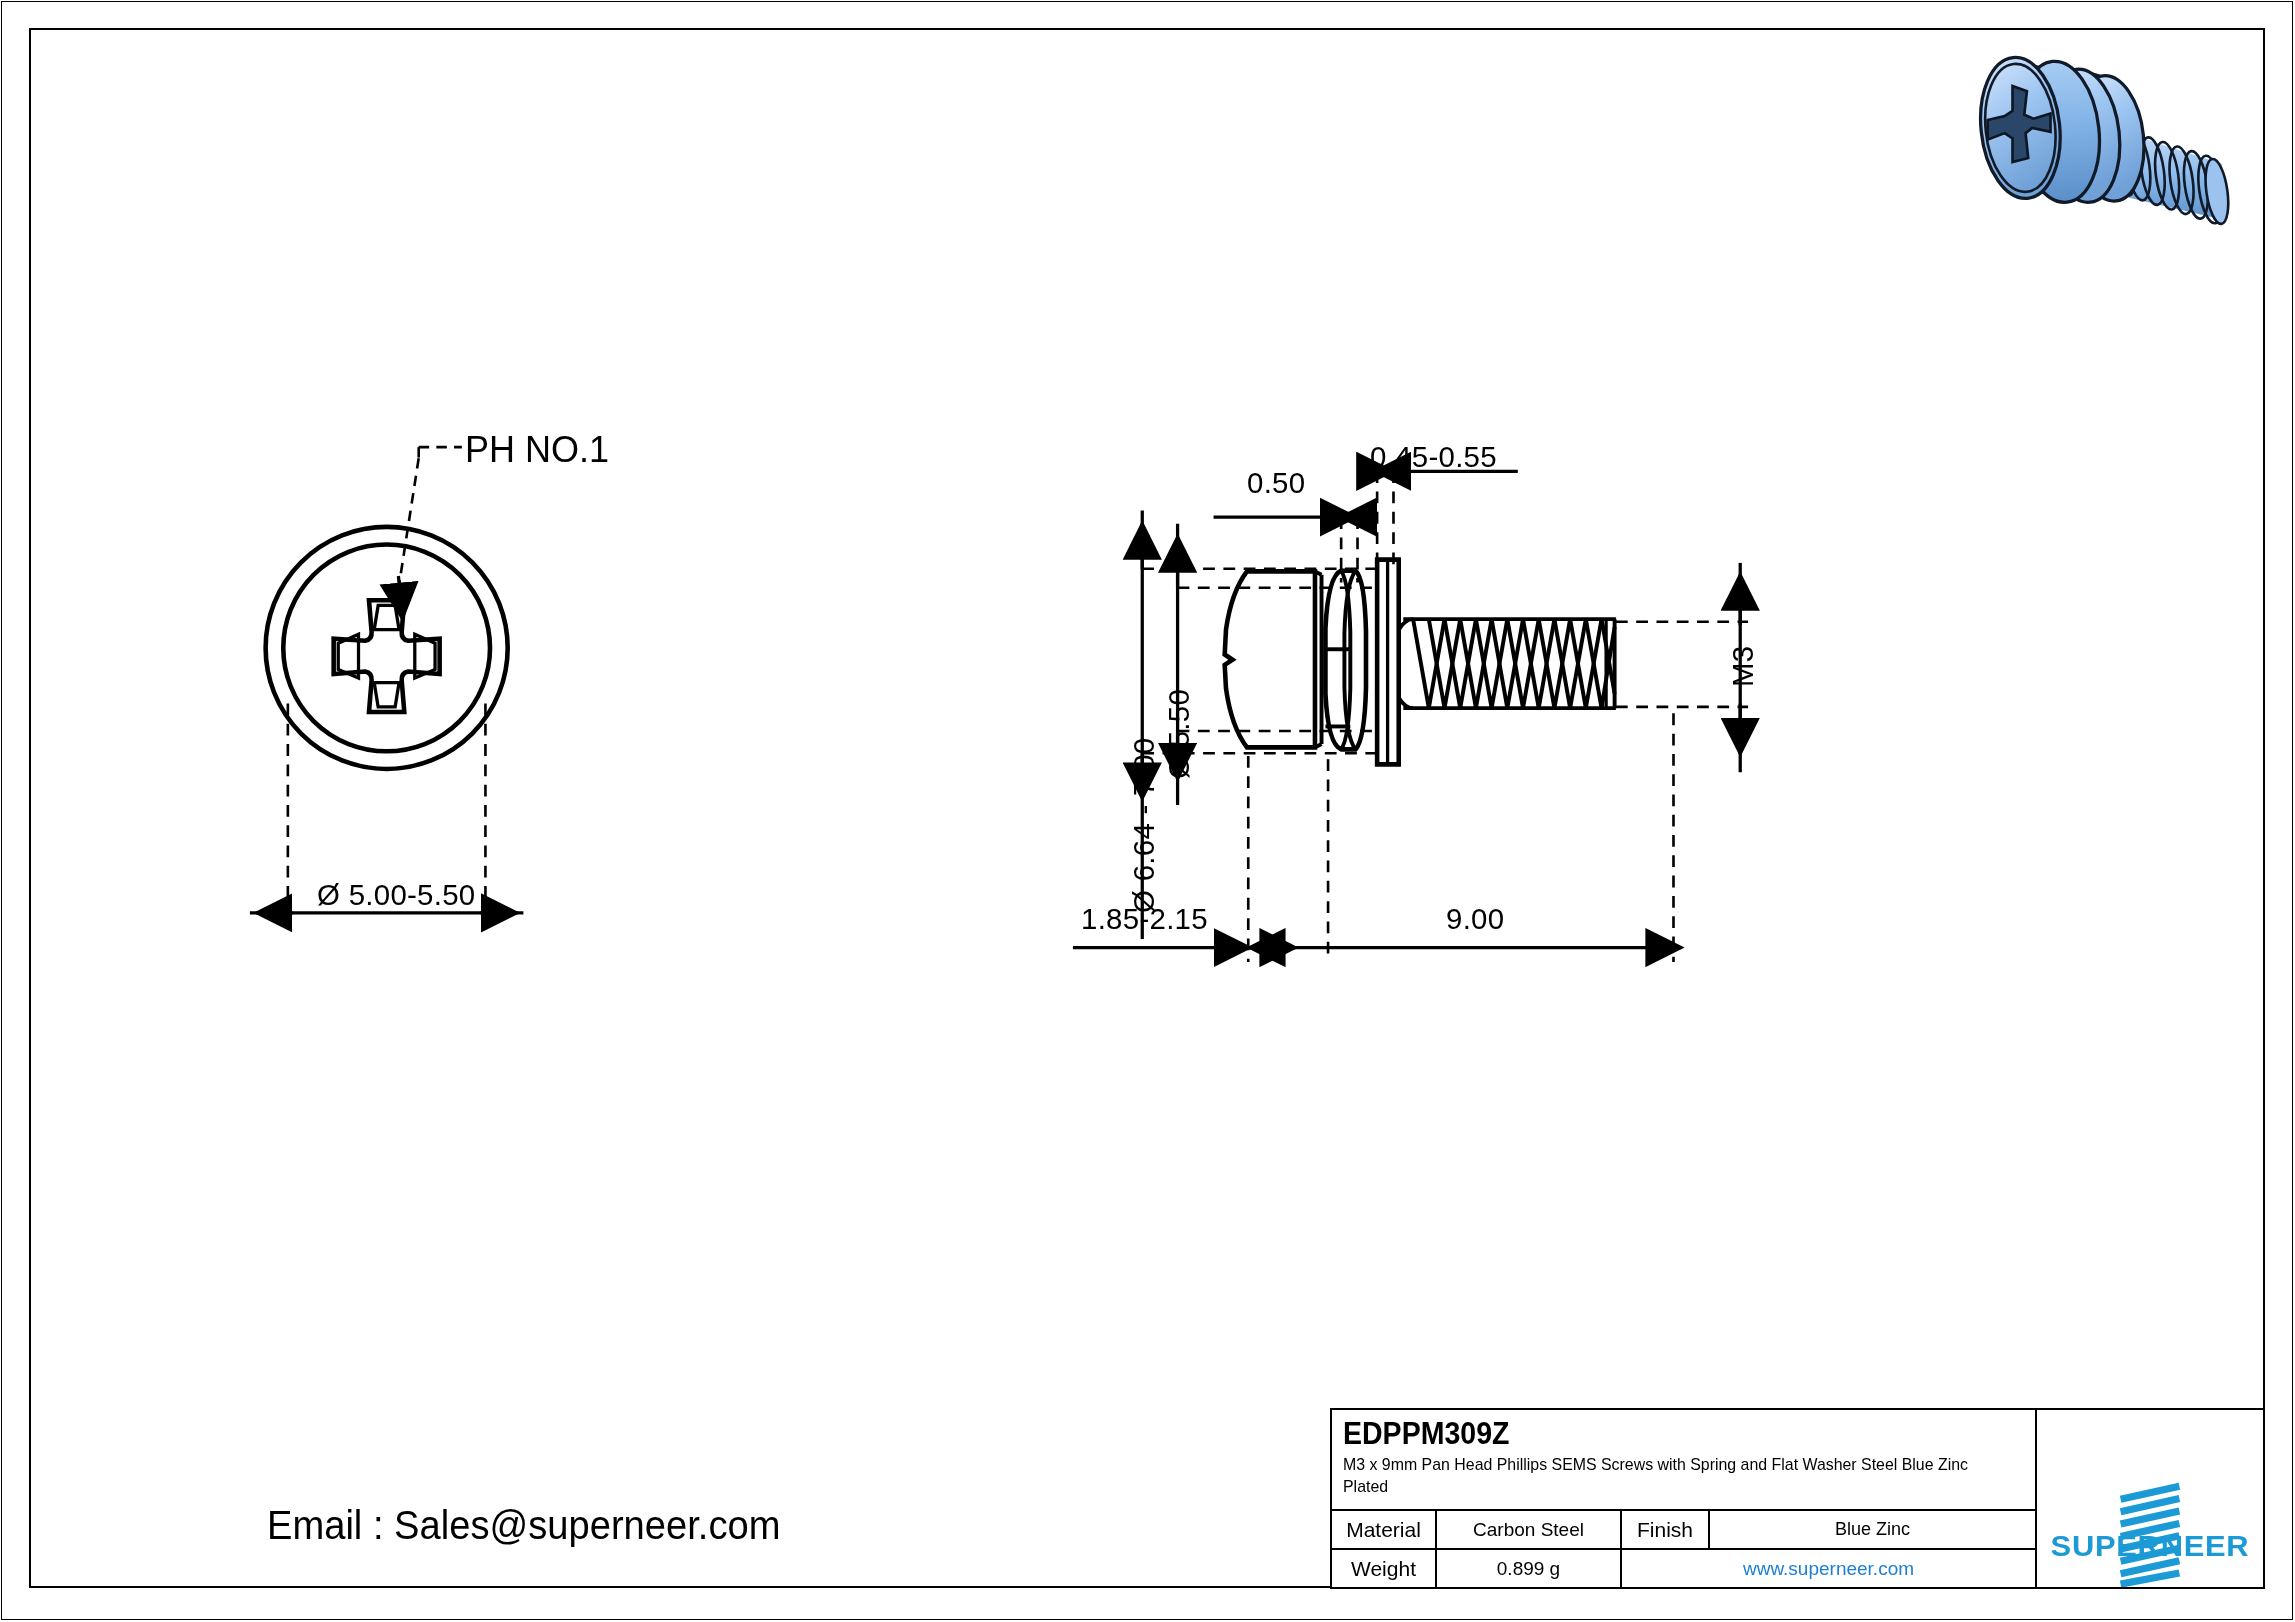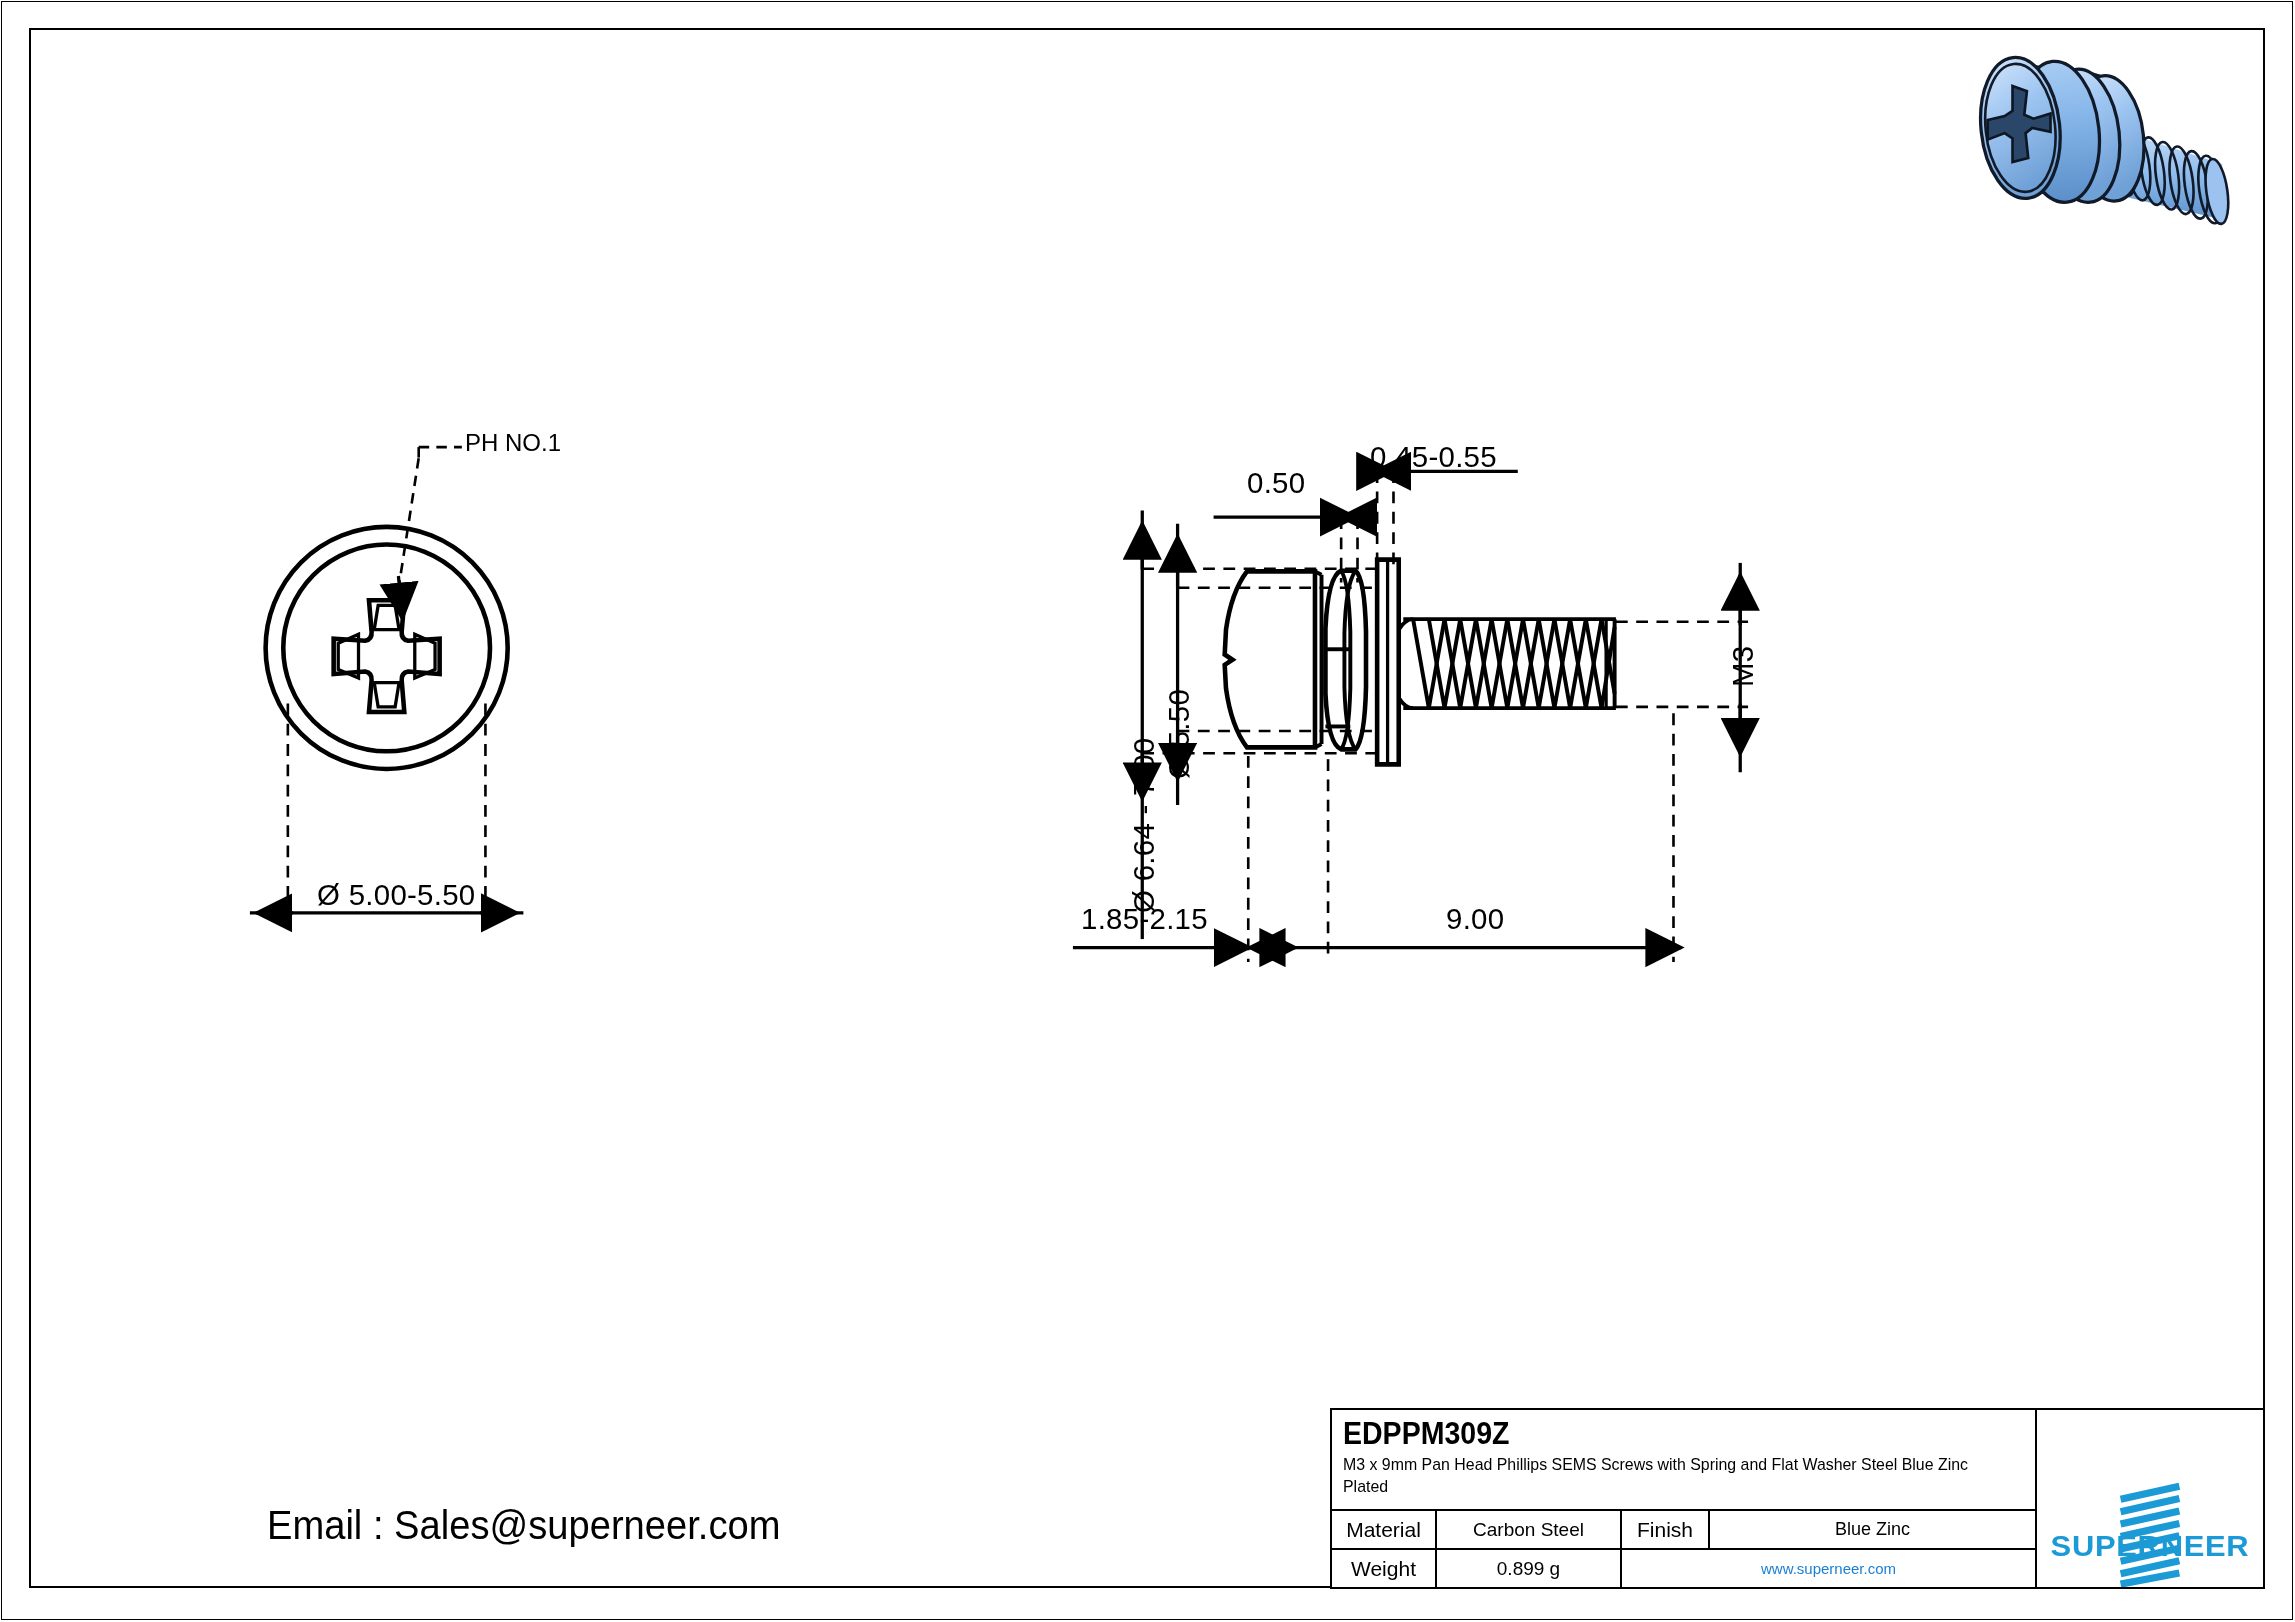--- a/index.html
+++ b/index.html
@@ -114,21 +114,21 @@
   .cell-material-label { flex: 0 0 105px; }
   .cell-material-value { flex: 0 0 185px; font-size: 19px; }
   .cell-finish-label   { flex: 0 0 88px; }
   .cell-finish-value   { flex: 1 1 auto; font-size: 18px; }
 
   .cell-weight-label { flex: 0 0 105px; }
   .cell-weight-value { flex: 0 0 185px; font-size: 19px; }
   .cell-website {
     flex: 1 1 auto;
     color: #1B7FD4;
-    font-size: 15px;
+    font-size: 19px;
   }
 
   #tb-logo {
     flex: 1 1 auto;
     height: 100%;
     position: relative;
     display: flex;
     flex-direction: column;
     align-items: center;
     justify-content: flex-end;
@@ -179,21 +179,21 @@
     white-space: nowrap;
     letter-spacing: 0.3px;
   }
   .dim-rot {
     transform-origin: left top;
     transform: rotate(-90deg);
   }
   .callout-text {
     position: absolute;
     color: #000;
-    font-size: 24px;
+    font-size: 36px;
     white-space: nowrap;
   }
 </style>
 </head>
 <body>
 
 <div id="page">
 
   <div id="page-edge"></div>
   <div id="drawing-frame"></div>

